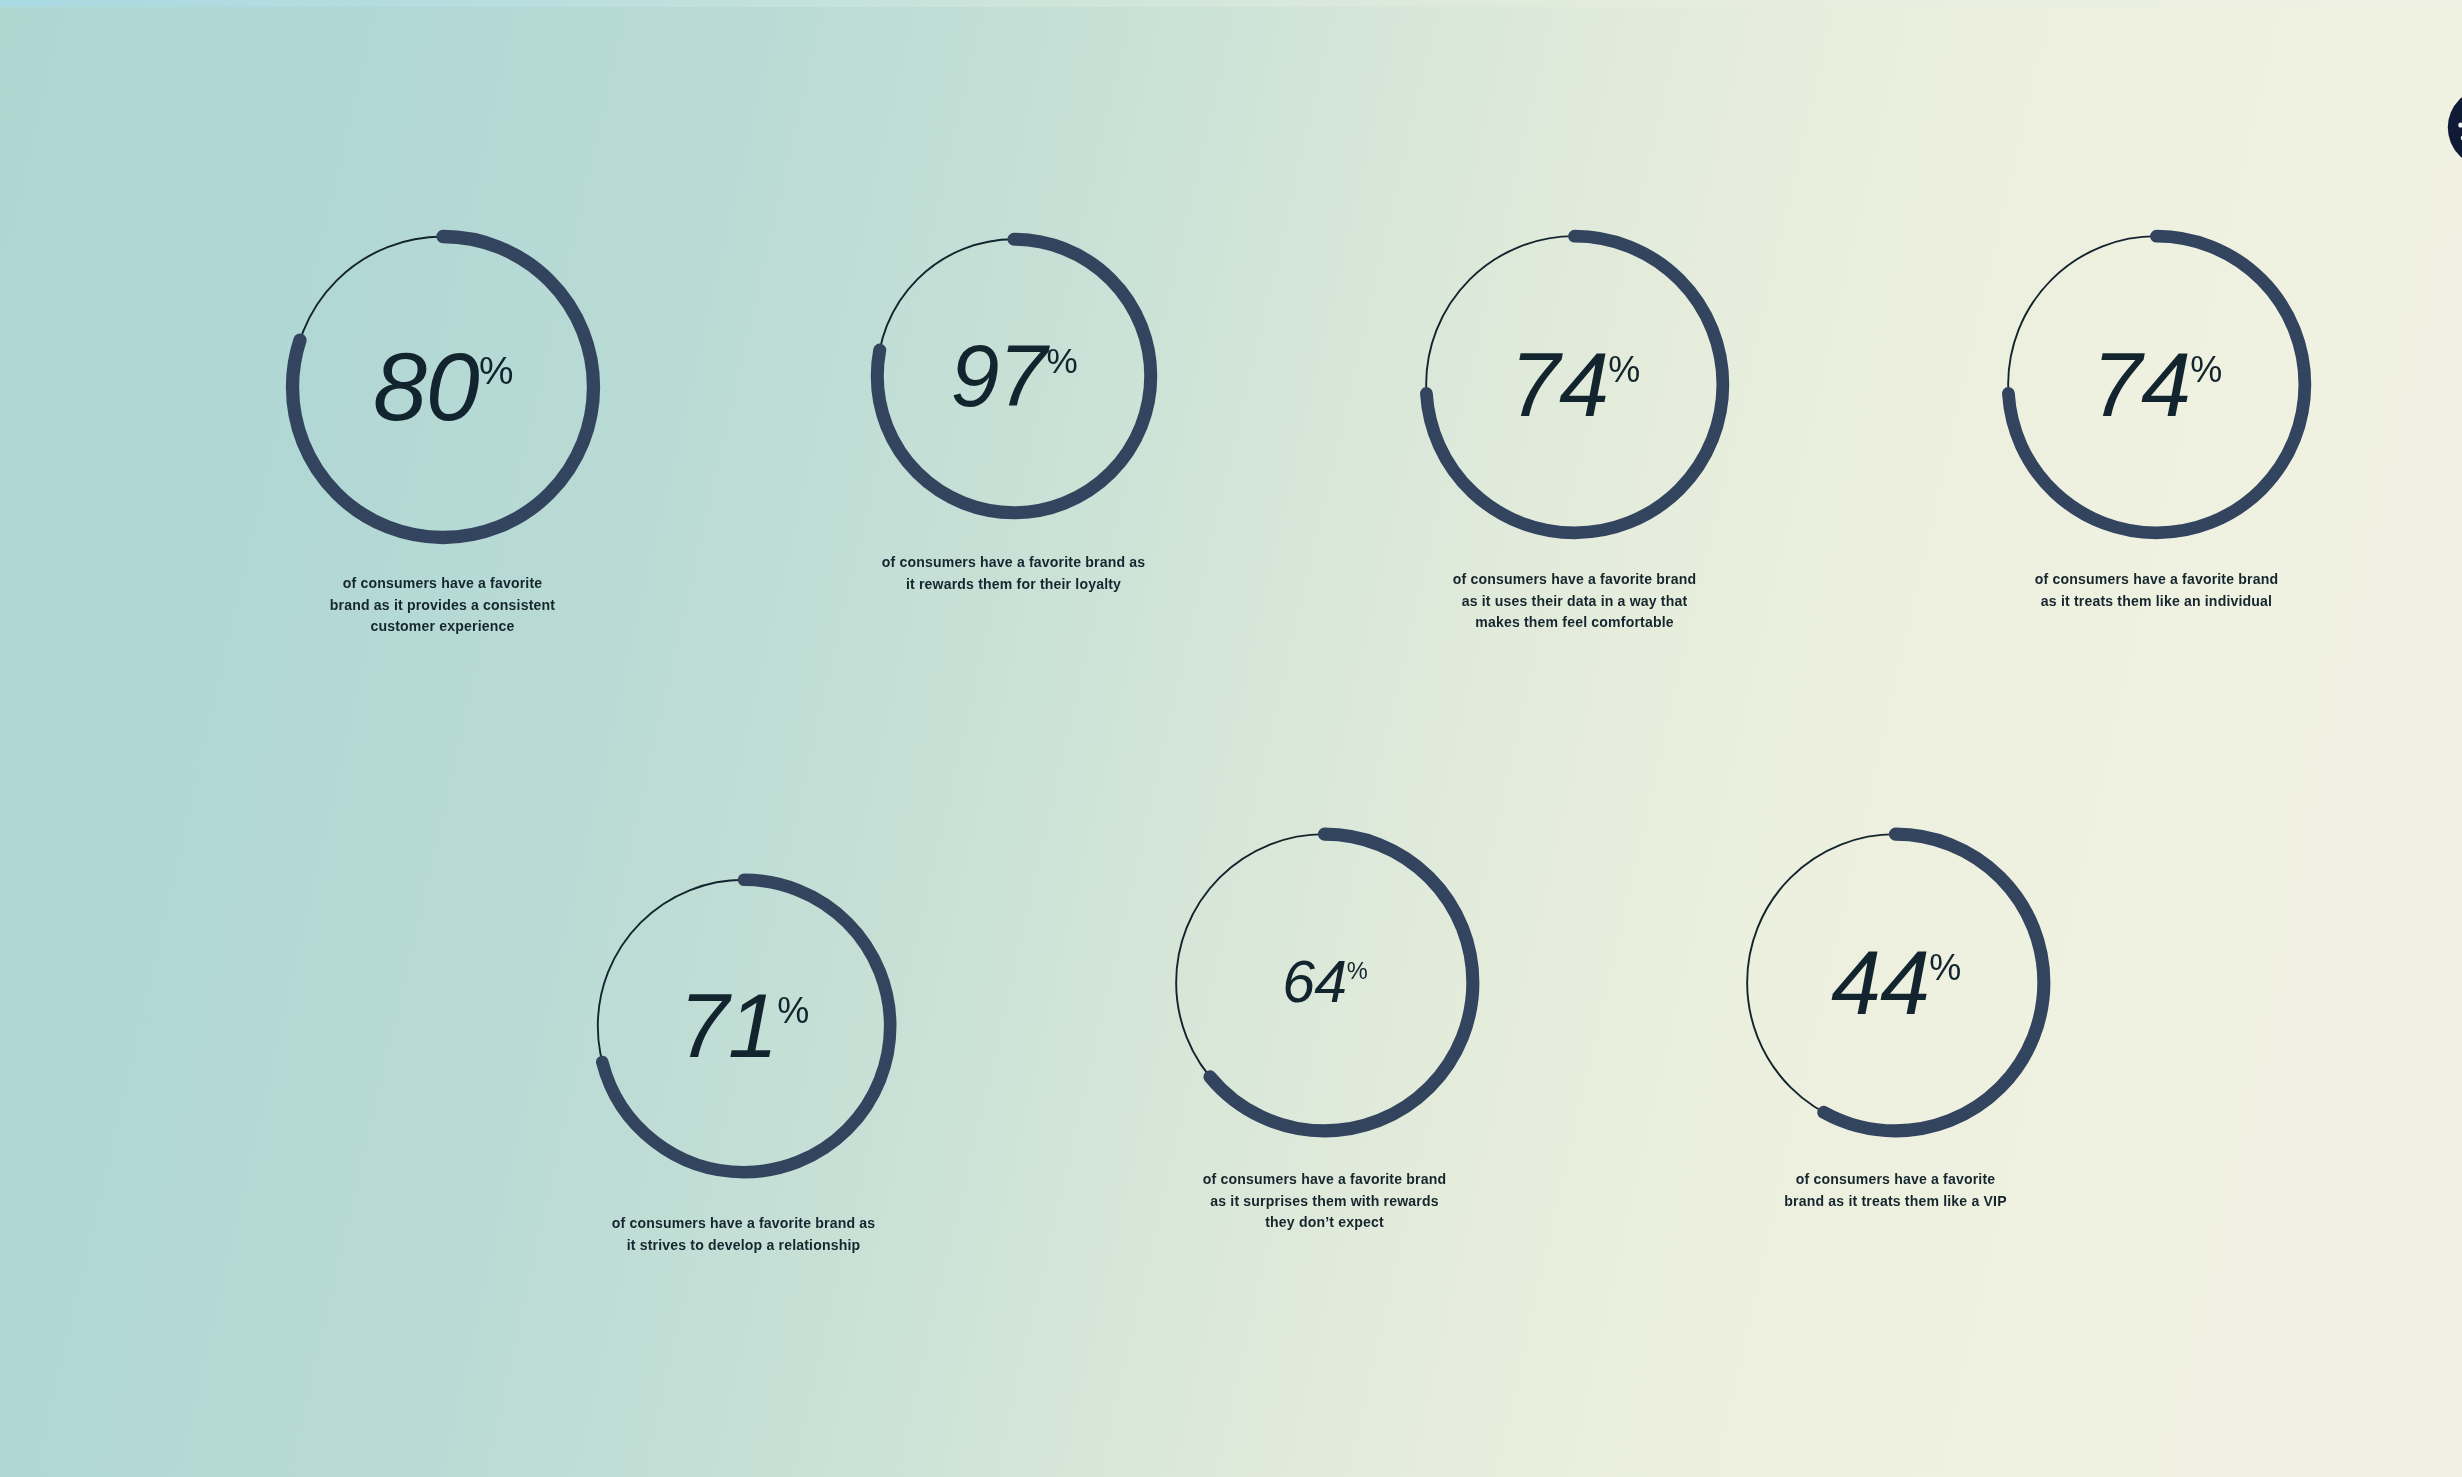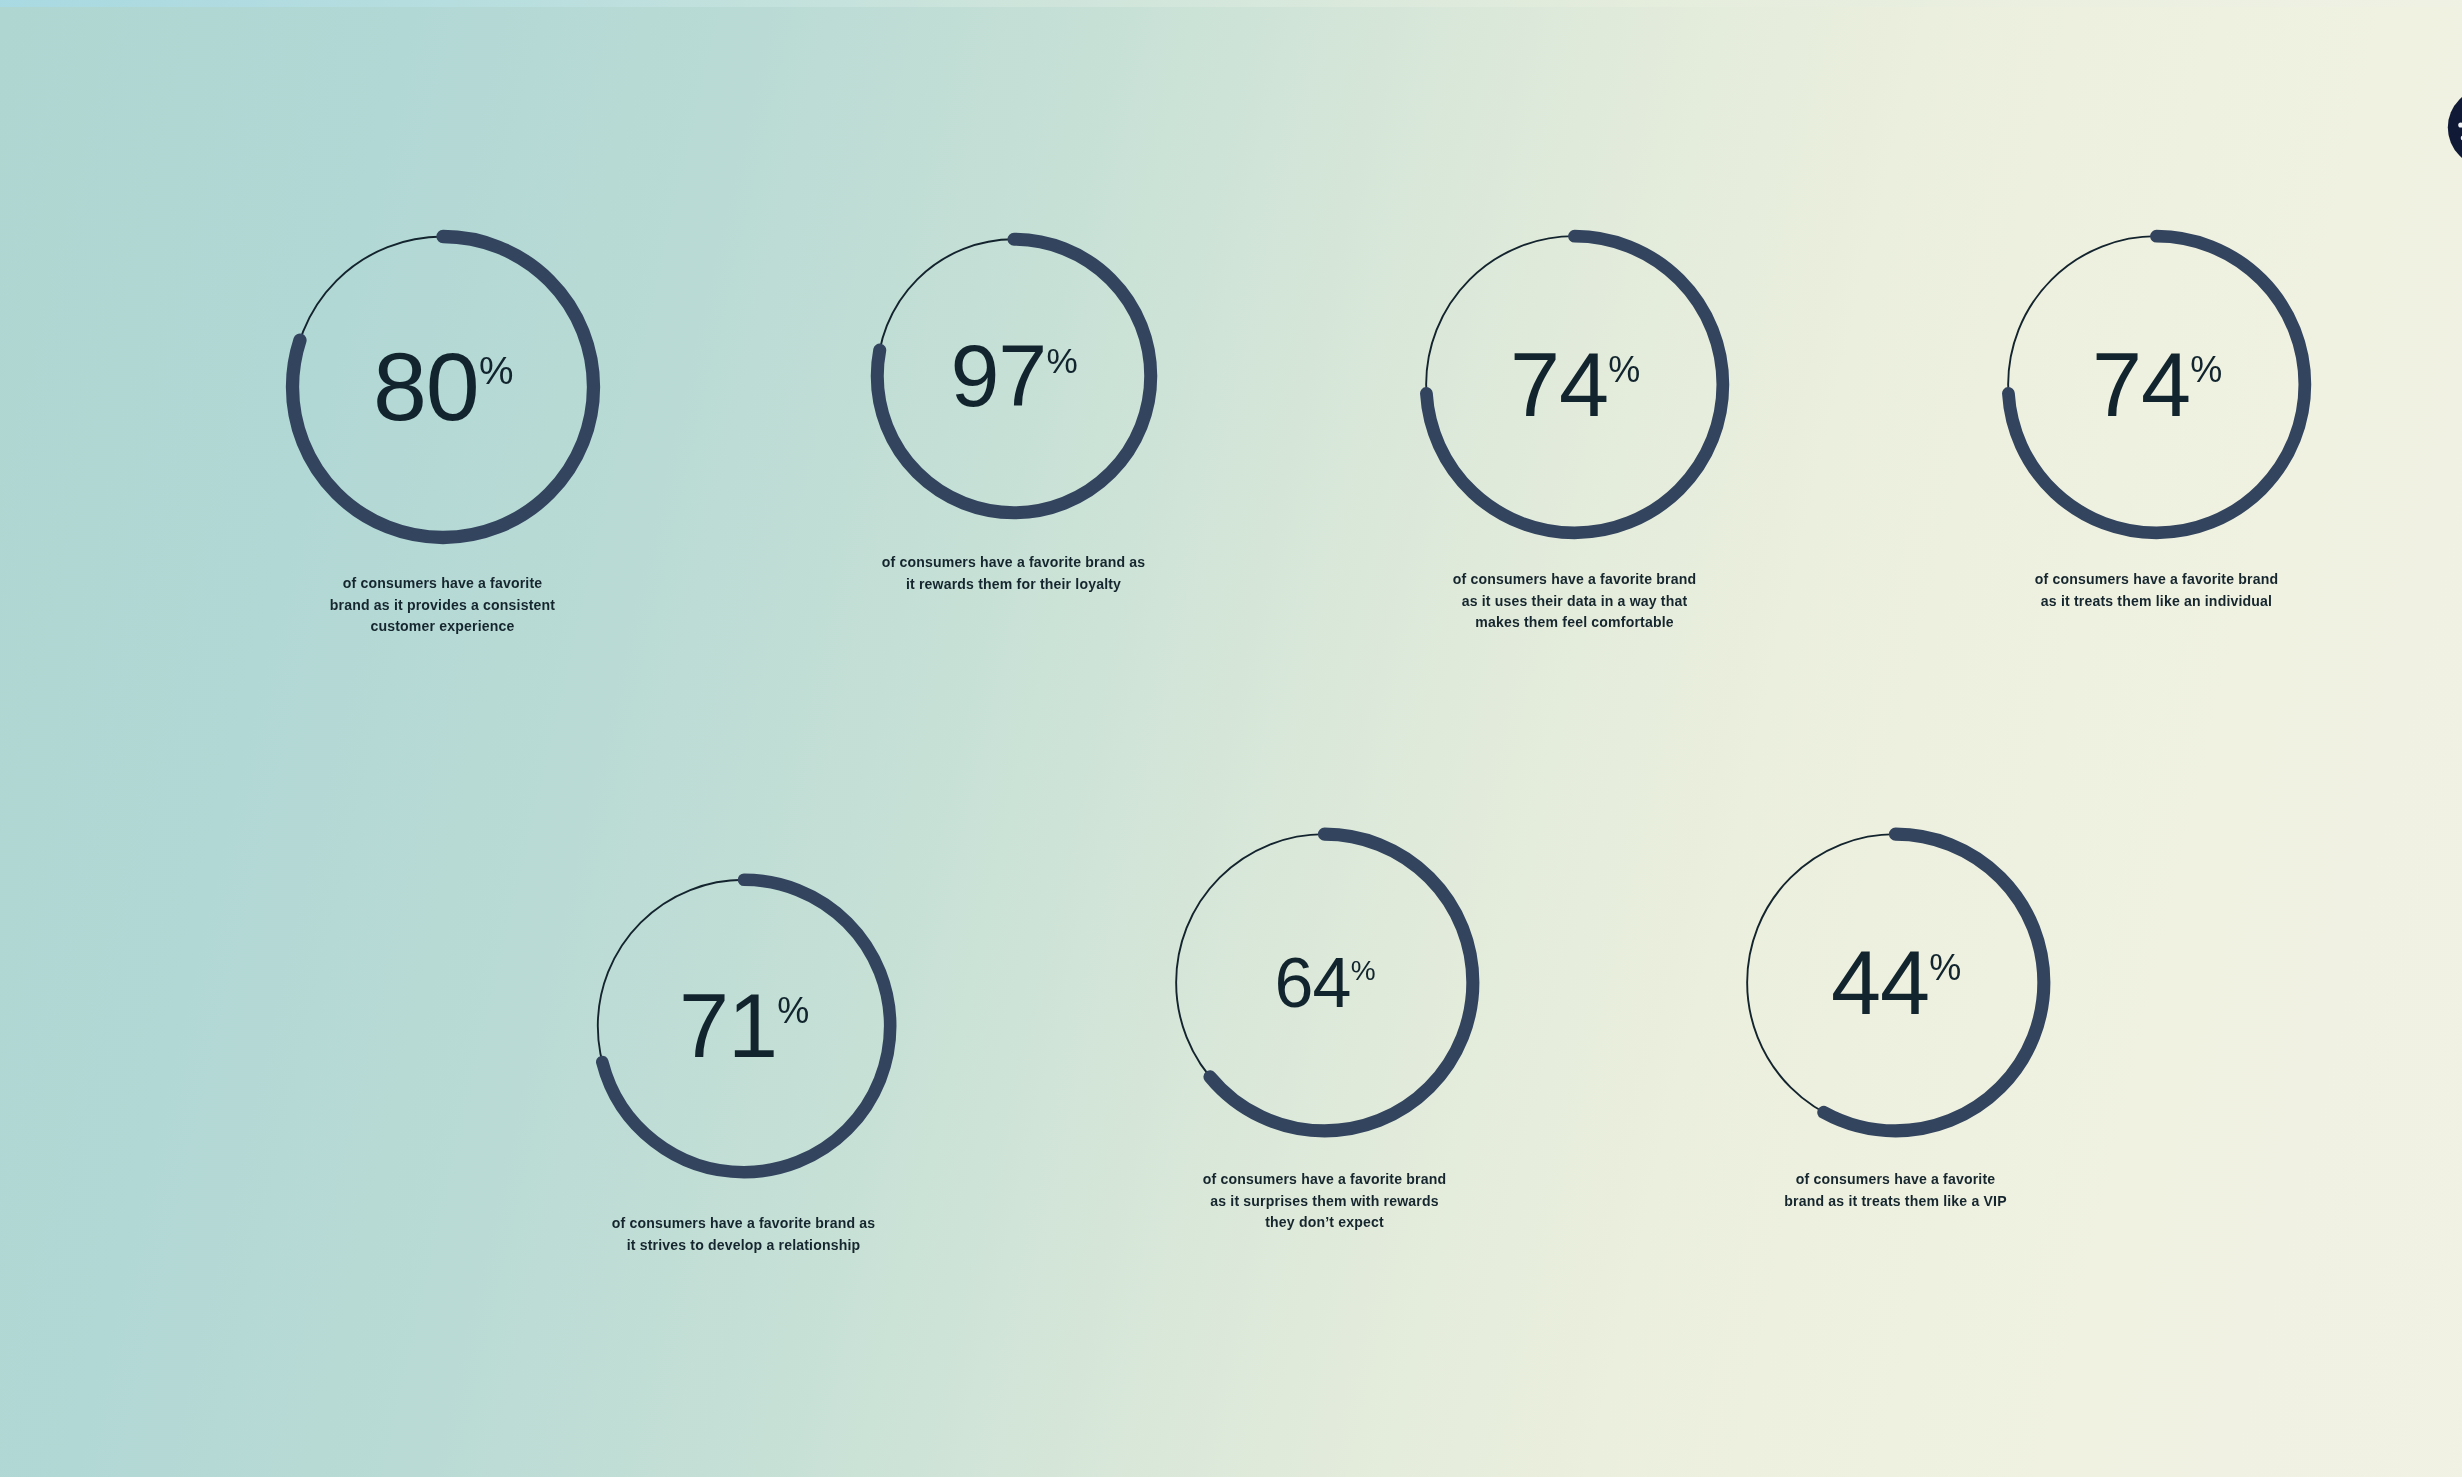--- a/index.html
+++ b/index.html
@@ -74,20 +74,21 @@
     text-align: center;
     color: #12252e;
     line-height: .9;
     white-space: nowrap;
     font-weight: 400;
     letter-spacing: -0.012em;
   }
   .ring-value .num {
     font-family: "Liberation Sans", sans-serif;
     font-weight: 300;
+    font-style: italic;
   }
   .ring-value .pct {
     font-size: 0.40em;
     vertical-align: super;
     position: relative;
     top: -0.07em;
     left: 0.01em;
     font-weight: 300;
   }
   .caption {
@@ -231,21 +232,21 @@
       <div>it strives to develop a relationship</div>
     </div>
   </div>
 
   <div class="stat" style="left:1039px; top:810px; width:571px;">
     <div class="ring-wrap" style="width:345px;height:345px;">
       <svg viewBox="0 0 200 200" width="345" height="345" aria-hidden="true">
         <circle cx="100" cy="100" r="86" fill="none" stroke="#14242e" stroke-width="1.1"></circle>
         <circle cx="100" cy="100" r="86" fill="none" stroke="#33445f" stroke-width="7.6" stroke-linecap="round" stroke-dasharray="345.87 540.42" transform="rotate(-90 100 100)"></circle>
       </svg>
-      <div class="ring-value" style="font-size:70px;">
+      <div class="ring-value" style="font-size:59px;">
         <span class="num">64</span><span class="pct">%</span>
       </div>
     </div>
     <div class="caption" style="margin-top:12.8px;">
       <div>of consumers have a favorite brand</div>
       <div>as it surprises them with rewards</div>
       <div>they don’t expect</div>
     </div>
   </div>
 

